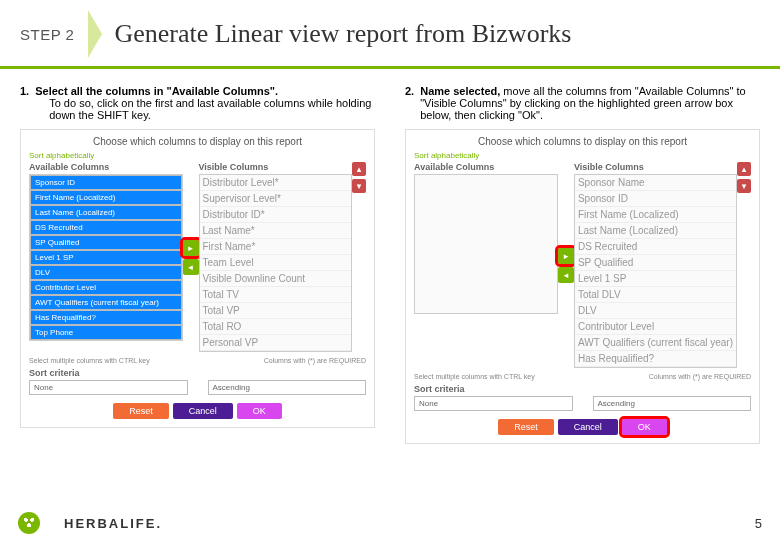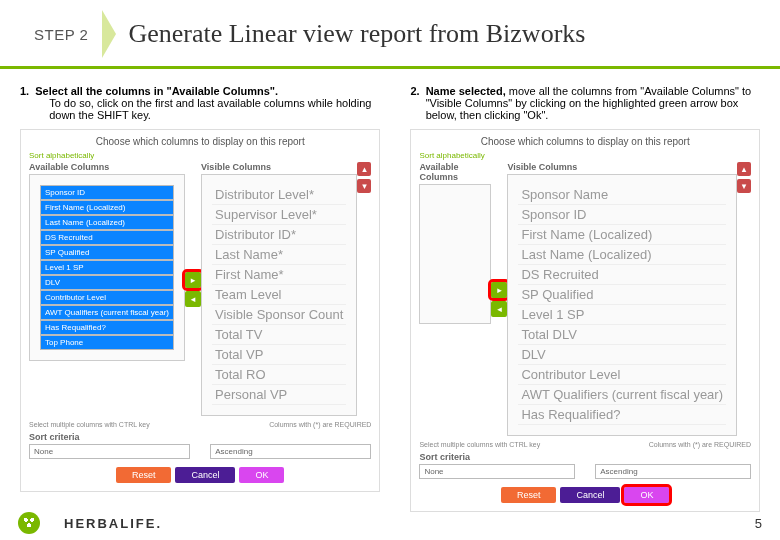--- a/index.html
+++ b/index.html
@@ -1,32 +1,32 @@
 <!DOCTYPE html>
 <html><head>
 <meta charset="utf-8">
 <style>
 *{margin:0;padding:0;box-sizing:border-box;font-family:Arial,Helvetica,sans-serif}
 body{width:780px;height:540px;background:#fff;overflow:hidden;position:relative}
-.step-bar{display:flex;align-items:center;padding:10px 0 8px 34px;border-bottom:3px solid #7ab800}
+.step-bar{display:flex;align-items:center;padding:10px 0 8px 20px;border-bottom:3px solid #7ab800}
 .step-label{font-size:15px;color:#555;letter-spacing:.5px}
 .chev{width:0;height:0;border-top:24px solid transparent;border-bottom:24px solid transparent;border-left:14px solid #d8e89c;margin:0 12px 0 14px}
 .step-title{font-size:26px;color:#333;font-weight:400;font-family:Georgia,serif}
 .cols{display:flex;padding:16px 20px 0 20px;gap:30px}
 .col{flex:1}
 .instr{font-size:11px;font-weight:700;color:#000;margin-bottom:6px;display:flex}
 .instr b{margin-right:6px;white-space:nowrap}
 .instr-sub{font-size:11px;font-weight:400;color:#000;margin-left:14px}
 .panel{border:1px solid #ddd;background:#fff;margin-top:8px;padding:6px 8px 8px 8px;font-size:9px;color:#aaa}
 .panel-title{text-align:center;font-size:10px;color:#555;margin-bottom:4px}
 .sort-link{color:#7ab800;font-size:8px}
 .two{display:flex;gap:0;margin-top:2px}
 .listh{font-size:9px;font-weight:700;color:#666;margin-bottom:2px}
-.listbox{border:1px solid #ccc;background:#fafafa;min-height:140px;flex:1;padding:10px}
-.li{padding:2px 3px;border-bottom:1px solid #eee;color:#999;font-size:13px;white-space:nowrap;overflow:hidden}
+.listbox{border:1px solid #ccc;background:#fafafa;min-height:140px;flex:1;padding:0}
+.li{padding:2px 3px;border-bottom:1px solid #eee;color:#999;font-size:10px;white-space:nowrap;overflow:hidden}
 .li.sel{background:#0a84ff;color:#fff}
 .mover{display:flex;flex-direction:column;justify-content:center;gap:3px}
 .mv{width:16px;height:16px;background:#7ab800;display:flex;align-items:center;justify-content:center;color:#fff;font-size:9px;border-radius:2px}
 .mv.red{outline:3px solid red}
 .note{font-size:7px;color:#888;margin-top:3px}
 .sort-row{display:flex;gap:20px;margin-top:0;align-items:center}
 .sel{border:1px solid #bbb;padding:2px 4px;font-size:8px;color:#666;background:#fff;flex:1}
 .btns{display:flex;justify-content:center;gap:4px;margin-top:8px}
 .btn{padding:3px 16px;font-size:9px;color:#fff;border-radius:2px}
 .bR{background:#f26a34}.bC{background:#4c1d95}.bO{background:#d946ef}
@@ -82,21 +82,21 @@
         </div>
         <div style="flex:1">
           <div class="listh">Visible Columns</div>
           <div class="listbox" id="vi1">
               <div class="li">Distributor Level*</div>
               <div class="li">Supervisor Level*</div>
               <div class="li">Distributor ID*</div>
               <div class="li">Last Name*</div>
               <div class="li">First Name*</div>
               <div class="li">Team Level</div>
-              <div class="li">Visible Sponsor Count</div>
+              <div class="li">Visible Downline Count</div>
               <div class="li">Total TV</div>
               <div class="li">Total VP</div>
               <div class="li">Total RO</div>
               <div class="li">Personal VP</div>
             </div>
         </div>
         <div class="scroll">
           <div class="sc">▴</div>
           <div class="sc">▾</div>
         </div>

